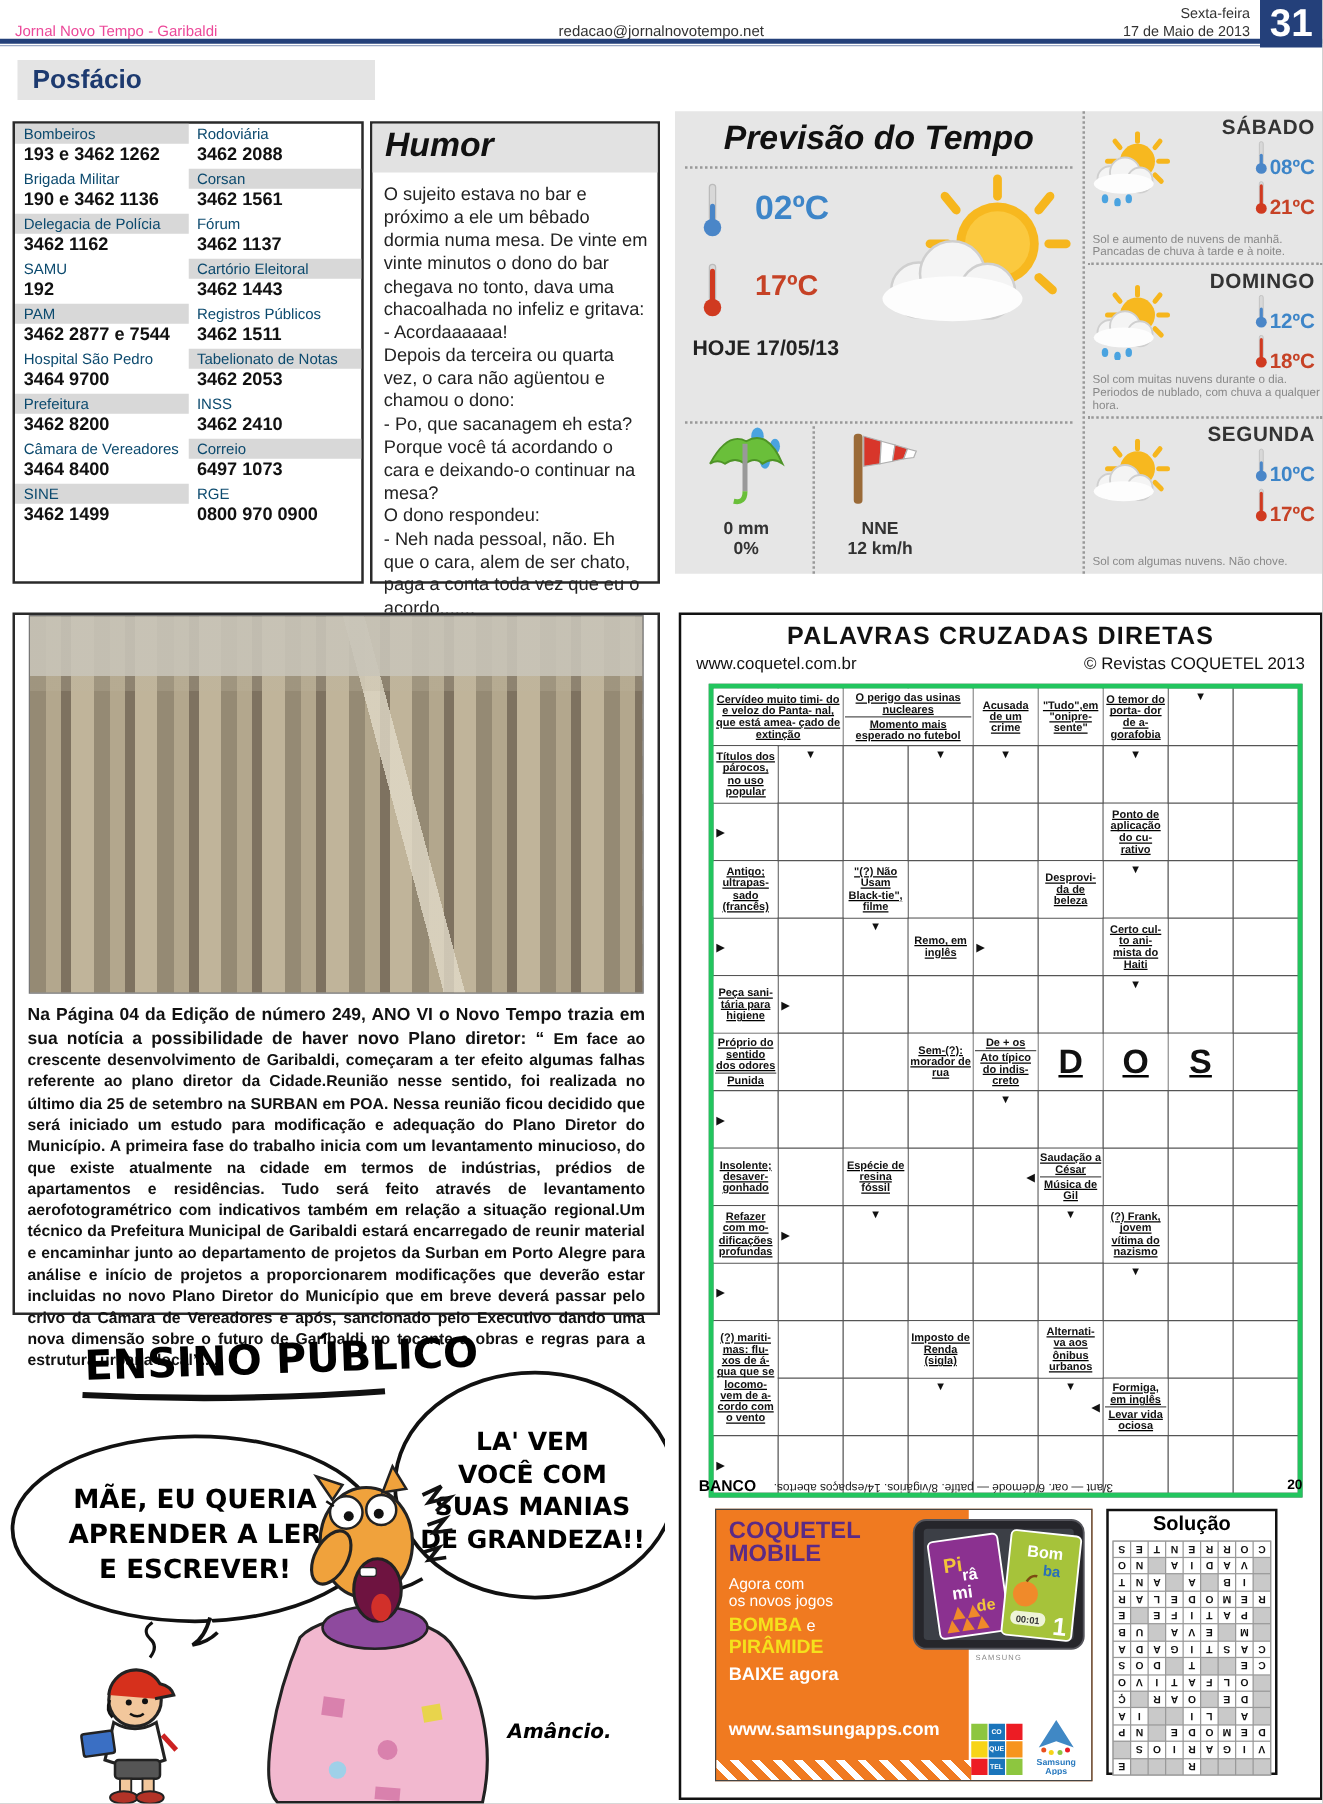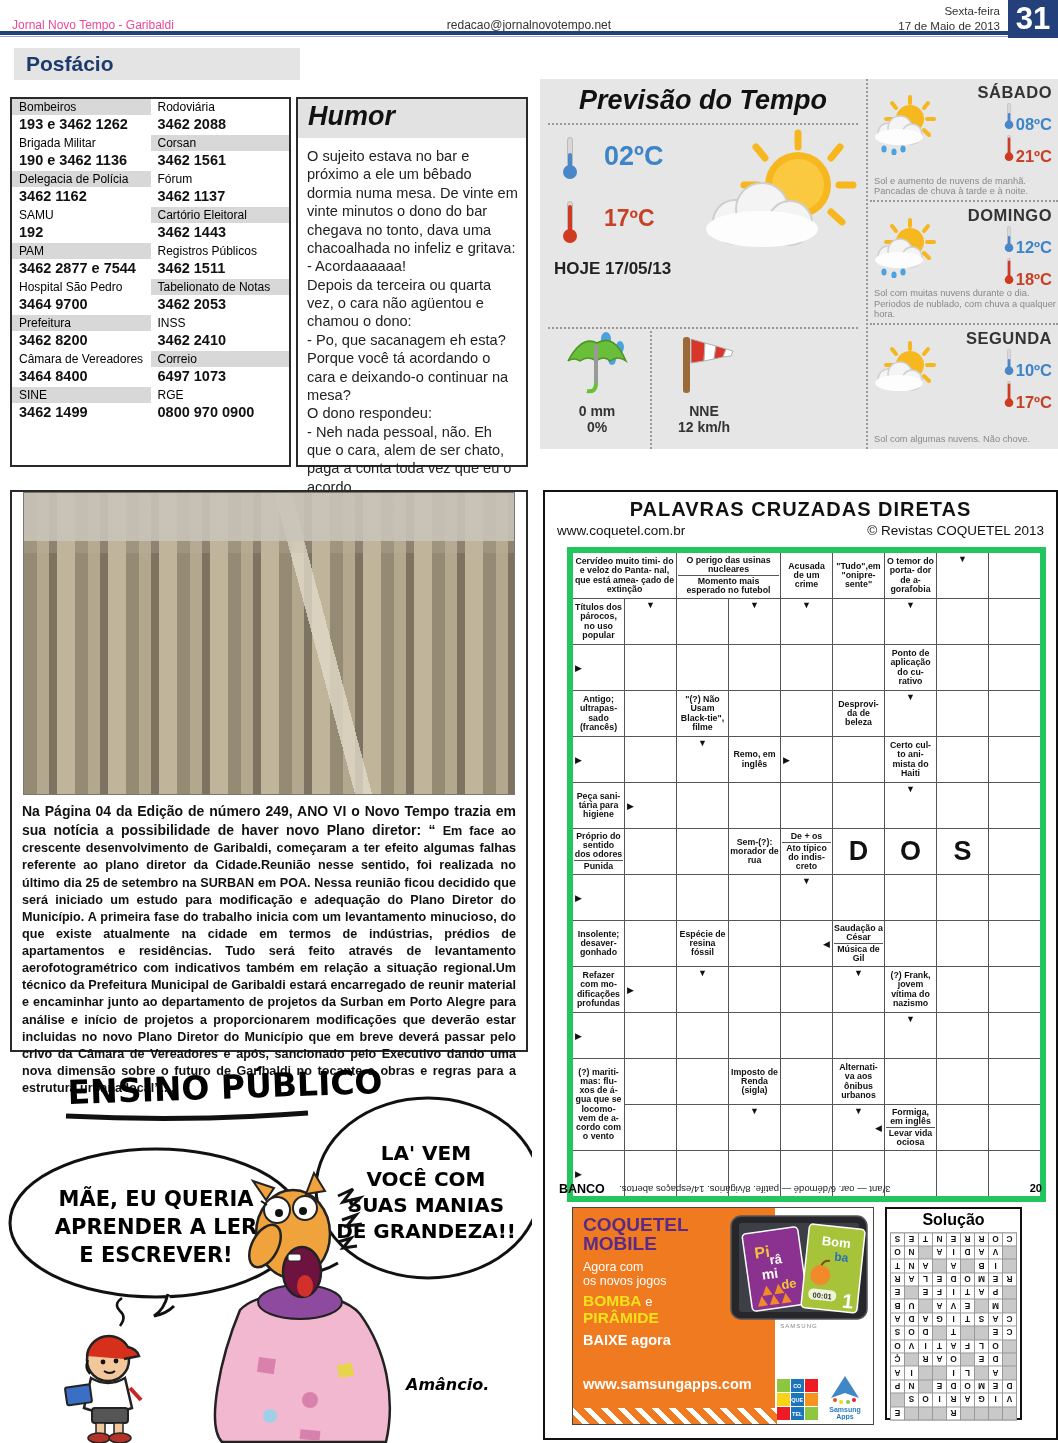--- a/index.html
+++ b/index.html
@@ -16,31 +16,31 @@
                  font-size:31px; font-weight:bold; display:flex; align-items:center; justify-content:center; }
   .section-bar { position:absolute; left:14px; top:48px; width:286px; height:32px; background:#e4e4e4;
                  color:#1d3a6f; font-size:21px; font-weight:bold; padding:4px 0 0 12px; }
 
   
   .tele-box { position:absolute; left:10px; top:97px; width:281px; height:370px; border:2px solid #2a2a2a; background:#fff; }
   .tele-title { height:39px; background:#1d3a6f; color:#fff; font-style:italic; font-weight:bold; font-size:24px;
                 padding:5px 0 0 10px; border-bottom:2px solid #cfd6e4; }
   .tele-cols { display:flex; }
   .tele-col { width:50%; }
-  .tel-label { height:16px; font-size:12px; color:#000000; padding:1px 6px 0 7px; white-space:nowrap; overflow:hidden; }
+  .tel-label { height:16px; font-size:12px; color:#0c4a6e; padding:1px 6px 0 7px; white-space:nowrap; overflow:hidden; }
   .tel-label.shade { background:#d8d8d8; }
   .tel-number { height:20px; font-size:14.5px; font-weight:bold; color:#111; padding:1px 6px 0 7px; white-space:nowrap; }
 
   
   .humor-box { position:absolute; left:296px; top:97px; width:232px; height:370px; border:2px solid #2a2a2a; background:#fff; }
   .humor-title { height:39px; background:#e2e2e2; color:#111; font-style:italic; font-weight:bold; font-size:27px; padding:2px 0 0 10px; }
   .humor-text { padding:9px 8px 0 9px; font-size:14.6px; line-height:1.26; color:#222; white-space:pre-line; }
 
   
-  .wx { position:absolute; left:540px; top:79px; width:518px; height:370px; background:#e6e6e6; }
+  .wx { position:absolute; left:540px; top:89px; width:518px; height:370px; background:#e6e6e6; }
   .wx-main { position:absolute; left:0; top:0; width:328px; height:370px; border-right:2px dotted #999; }
   .wx-title { position:absolute; left:0; top:6px; width:100%; text-align:center; font-style:italic; font-weight:bold; font-size:27px; color:#111; }
   .wx-dot1 { position:absolute; left:8px; right:8px; top:44px; border-top:2px dotted #999; }
   .wx-dot2 { position:absolute; left:8px; right:8px; top:248px; border-top:2px dotted #999; }
   .thermo { position:relative; width:16px; height:42px; }
   .thermo .tube { position:absolute; left:5px; top:0; width:6px; height:30px; background:#d8d8d8; border:1px solid #bbb; border-radius:3px; }
   .thermo .fill { position:absolute; left:6px; width:4px; border-radius:2px; }
   .thermo .bulb { position:absolute; bottom:0; left:1px; width:14px; height:14px; border-radius:50%; }
   .thermo.small { transform:scale(0.62); transform-origin:top right; }
   .wx-temp-min { color:#3d85c8; } .wx-temp-max { color:#c64226; }
@@ -72,21 +72,21 @@
   .art-body .intro { font-size:14px; }
 
   
   .cw-box { position:absolute; left:543px; top:490px; width:515px; height:950px; border:2px solid #111; background:#fff; }
   .cw-title { text-align:center; font-weight:bold; font-size:20px; letter-spacing:1px; padding-top:6px; color:#111; }
   .cw-sub { position:relative; height:22px; margin:2px 12px 0 12px; font-size:13.5px; color:#111; }
   .cw-url { position:absolute; left:0; top:0; }
   .cw-copy { position:absolute; right:0; top:0; }
   .cw-grid { position:absolute; left:22px; top:55px; display:grid;
              grid-template-columns:repeat(9,51px); grid-template-rows:repeat(14,45px);
-             gap:1px; background:#555; border:6px solid #22c55e; }
+             gap:1px; background:#555; border:4px solid #22c55e;text-decoration:underline; }
   .xcell { background:#fff; }
   .xclue { background:#fff; z-index:2; display:flex; flex-direction:column; align-items:stretch; justify-content:center;
            text-align:center; font-weight:bold; font-size:8.8px; line-height:1.04; color:#111; padding:1px; overflow:hidden; }
   .xclue .part2 { border-top:1px solid #555; margin-top:1px; padding-top:1px; }
   .xletter { background:#fff; z-index:2; display:flex; align-items:center; justify-content:center;
              font-size:27px; font-weight:bold; color:#111; }
   .xarrow { z-index:3; position:relative; pointer-events:none; font-size:9px; color:#111; }
   .xarrow span { position:absolute; }
   .xarrow.down span { top:1px; left:50%; transform:translateX(-50%); }
   .xarrow.right span { left:2px; top:50%; transform:translateY(-50%); }

